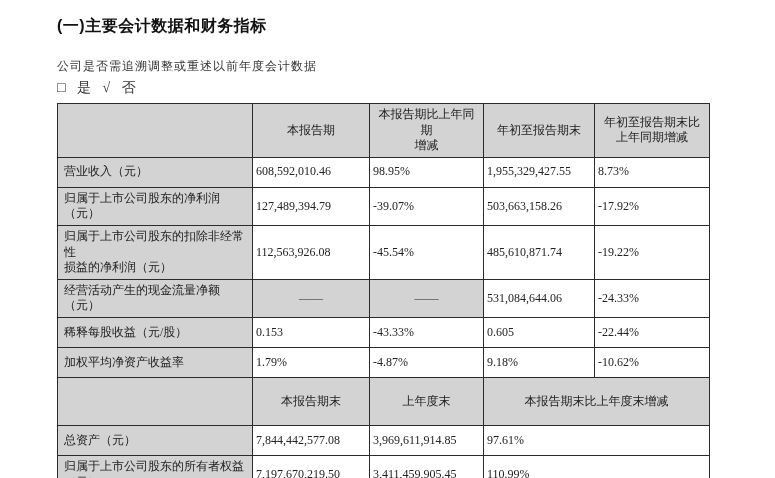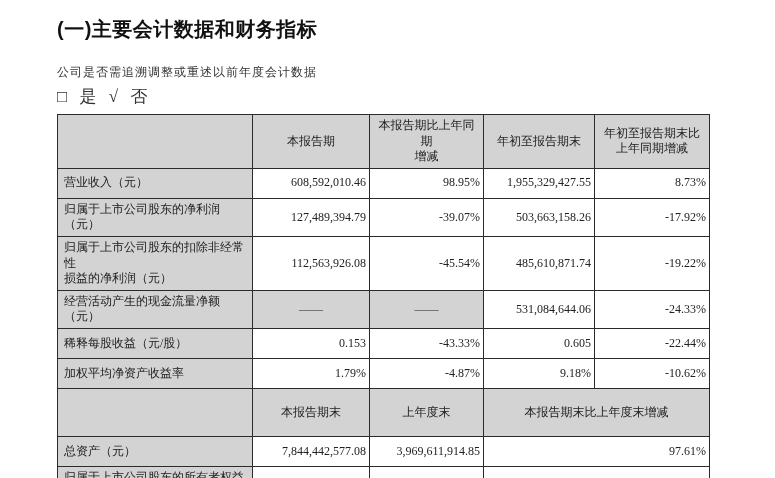--- a/index.html
+++ b/index.html
@@ -12,33 +12,33 @@
   }
   .page {
     position: relative;
     width: 775px; height: 478px;
     box-sizing: border-box;
     padding: 16px 0 0 57px;
   }
   .doc-title {
     font-family: "Liberation Sans", "DejaVu Sans", sans-serif;
     font-weight: bold;
-    font-size: 20px;
+    font-size: 16px;
     color: #111111;
     letter-spacing: 0.5px;
   }
   .question-line {
     margin-top: 21px;
     font-size: 12px;
     color: #333333;
     letter-spacing: 1px;
   }
   .answer-line {
     margin-top: 4px;
-    font-size: 17px;
+    font-size: 14px;
     color: #333333;
     letter-spacing: 1px;
   }
   .answer-line span { margin-right: 6px; }
   table.fin {
     margin-top: 6px;
     border-collapse: collapse;
     table-layout: fixed;
     width: 652px;
     font-size: 12px;
@@ -52,21 +52,21 @@
     vertical-align: middle;
     font-weight: normal;
     overflow: hidden;
   }
   table.fin th { background: #d3d3d3; text-align: center; }
   table.fin td.label-cell {
     background: #d3d3d3;
     text-align: left;
     padding-left: 6px;
   }
-  table.fin td.num-cell { text-align: right; background: #ffffff; }
+  table.fin td.num-cell { text-align: left; background: #ffffff; }
   table.fin td.dash-cell { background: #d3d3d3; text-align: center; color: #444; }
   tr.h-row-1 { height: 38px; }
   tr.data-row { height: 30px; }
   tr.h-row-2 { height: 48px; }
 </style>
 </head>
 <body>
 
 <div class="page">
 

